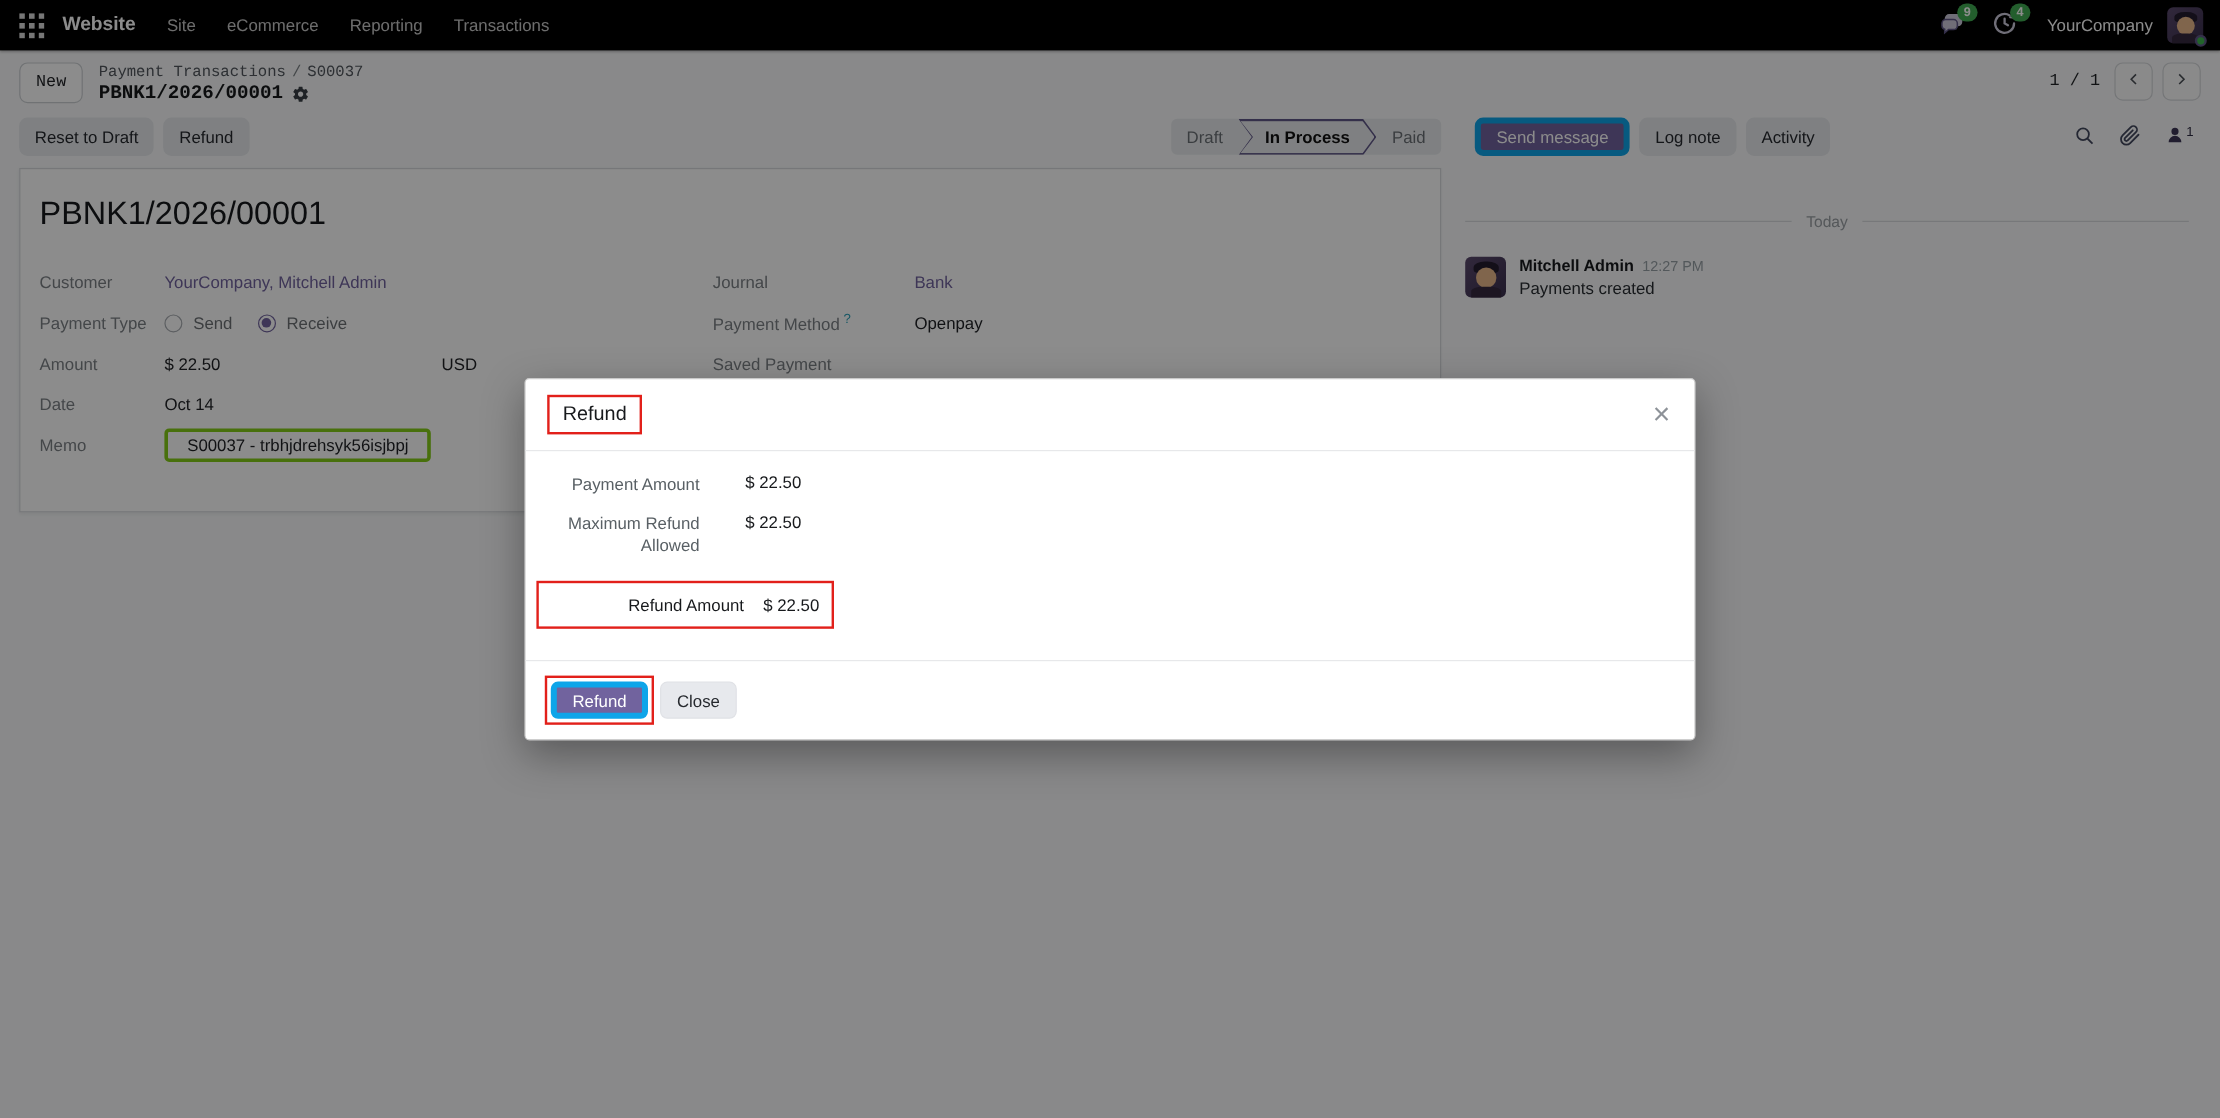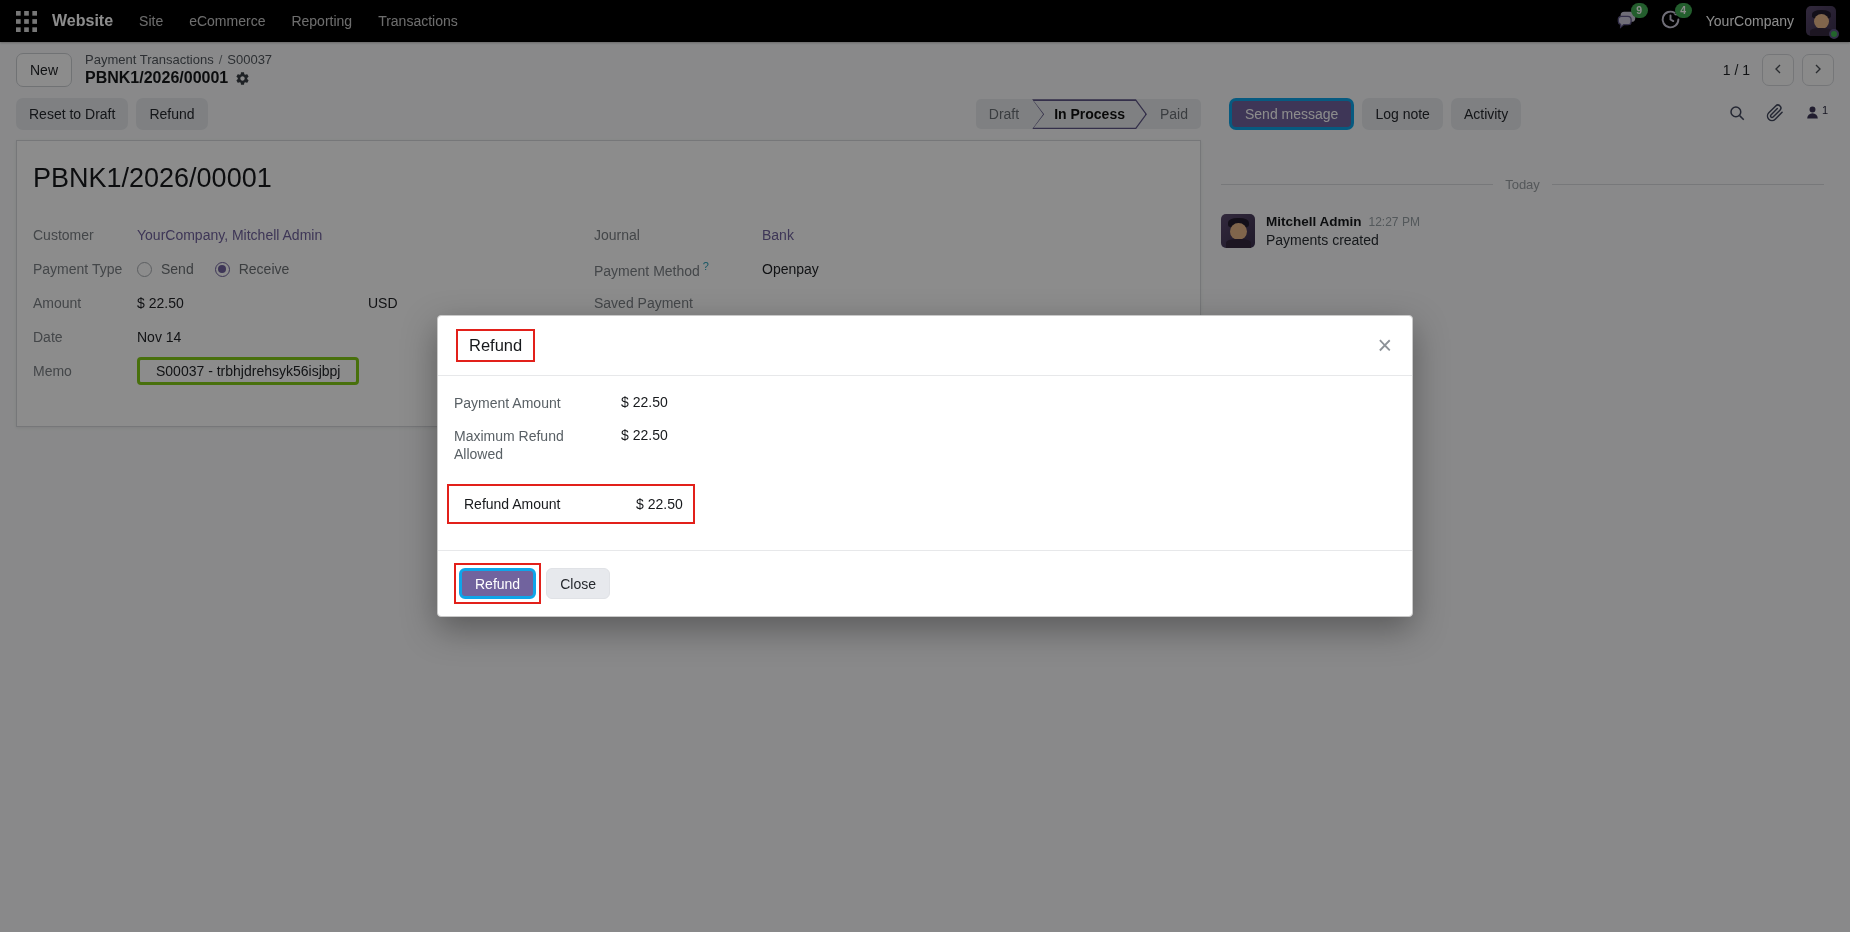--- a/index.html
+++ b/index.html
@@ -29,25 +29,25 @@
   .avatar { position:relative; border-radius:5px; background:linear-gradient(135deg,#5b4a6e,#3a2f4d); overflow:visible; cursor:pointer; }
   .avatar .face { position:absolute; background:#e9b98b; border-radius:50%; }
   .avatar .hair { position:absolute; background:#241d2e; border-radius:45% 45% 30% 30%; }
   .avatar .body { position:absolute; background:#35283f; border-radius:40% 40% 0 0; }
   .avatar.size30 { width:30px; height:30px; }
   .avatar.size30 .face { width:15px; height:15px; left:7.5px; top:8px; }
   .avatar.size30 .hair { width:19px; height:9px; left:5.5px; top:3.5px; }
   .avatar.size30 .body { width:22px; height:8px; left:4px; bottom:0; }
   .presence { position:absolute; width:10px; height:10px; border-radius:50%; background:#3fb74f; border:2px solid #5f5787; right:-3px; bottom:-3px; }
   
-  .bc-row { display:flex; align-items:center; padding:10px 16px 6px 16px; }
+  .bc-row { display:flex; align-items:flex-start; padding:10px 16px 6px 16px;font-family:Liberation Mono, monospace; }
   .btn { border:none; border-radius:7px; height:32px; padding:0 13px; font-size:14px; font-family:inherit; cursor:pointer; font-weight:500; }
   .btn-outline { background:#fff; border:1px solid #cdd0d4; color:#1f2125; height:34px; }
   .btn-secondary { background:#e7e9ed; color:#26292e; }
-  .btn-primary { background:#71639e; color:#fff; border:3px solid #0ea5e9; }
+  .btn-primary { background:#71639e; color:#fff; border:5px solid #0ea5e9; }
   .bc-block { margin-left:13px; line-height:1.25; }
   .bc-line1 { font-size:13px; color:#52575e; }
   .bc-line1 .bc-link { cursor:pointer; }
   .bc-sep { margin:0 5px; color:#7b8085; }
   .bc-line2 { font-size:16px; font-weight:700; color:#16181b; display:flex; align-items:center; gap:7px; }
   .gear { display:flex; cursor:pointer; }
   .pager { display:flex; align-items:center; gap:8px; }
   .pager-count { font-size:14px; color:#1f2125; margin-right:4px; }
   .pager-btn { width:32px; height:32px; border:1px solid #d6d8db; border-radius:7px; background:#fbfbfc; display:flex; align-items:center; justify-content:center; cursor:pointer; }
   
@@ -108,21 +108,21 @@
     position:absolute; z-index:50; top:315px; left:50%; transform:translateX(-50%);
     width:976px; background:#fff; border-radius:4px;
     box-shadow:0 12px 34px rgba(0,0,0,.35); border:1px solid #c9c9c9;
   }
   .modal-header { display:flex; align-items:center; justify-content:space-between; padding:13px 18px; border-bottom:1px solid #e7e8ea; height:60px; }
   .hl { border:2px solid #e2201a; }
   .hl-title { display:inline-block; padding:5px 11px; margin:-5px 0; }
   .modal-title { font-size:16.5px; font-weight:500; color:#17191c; }
   .modal-close { font-size:25px; color:#8d9298; line-height:1; cursor:pointer; padding:0 2px; font-weight:400; }
   .modal-body { padding:18px 16px 8px 16px; min-height:174px; }
-  .m-row { display:flex; align-items:flex-start; margin-bottom:15px; }
+  .m-row { display:flex; align-items:flex-start; margin-bottom:15px;text-align:right; }
   .m-label { width:167px; padding-right:38px; color:#596065; flex:none; line-height:1.3; }
   .m-value { color:#17191c; font-weight:500; cursor:text; }
   .m-row.hl-row { border:2px solid #e2201a; padding:9px 10px 9px 4px; margin-left:-7px; width:fit-content; margin-top:20px; align-items:center; }
   .m-row.hl-row .m-label { color:#17191c; font-weight:500; margin-left:11px; width:156px; padding-right:0; }
   .m-row.hl-row .m-value { margin-left:16px; font-weight:400; }
   .modal-footer { border-top:1px solid #e7e8ea; padding:14px 16px; display:flex; align-items:center; height:66px; }
   .hl-btn { display:inline-block; padding:3px; }
   .modal-footer .btn { height:31px; border-radius:6px; }
   .modal-footer .btn-secondary { margin-left:5px; border:1px solid #e0e2e6; }
 </style>
@@ -272,21 +272,21 @@
       </div>
       <div class="f-row">
         <span class="f-label">Amount</span>
         <span class="f-value">
           <span>$ 22.50</span>
           <span class="usd">USD</span>
         </span>
       </div>
       <div class="f-row">
         <span class="f-label">Date</span>
-        <span class="f-value">Nov 14</span>
+        <span class="f-value">Oct 14</span>
       </div>
       <div class="f-row">
         <span class="f-label">Memo</span>
         <span class="f-value memo-box">S00037 - trbhjdrehsyk56isjbpj</span>
       </div>
     </div>
     <div>
       <div class="f-row">
         <span class="f-label-r">Journal</span>
         <span class="f-value f-link">Bank</span>

